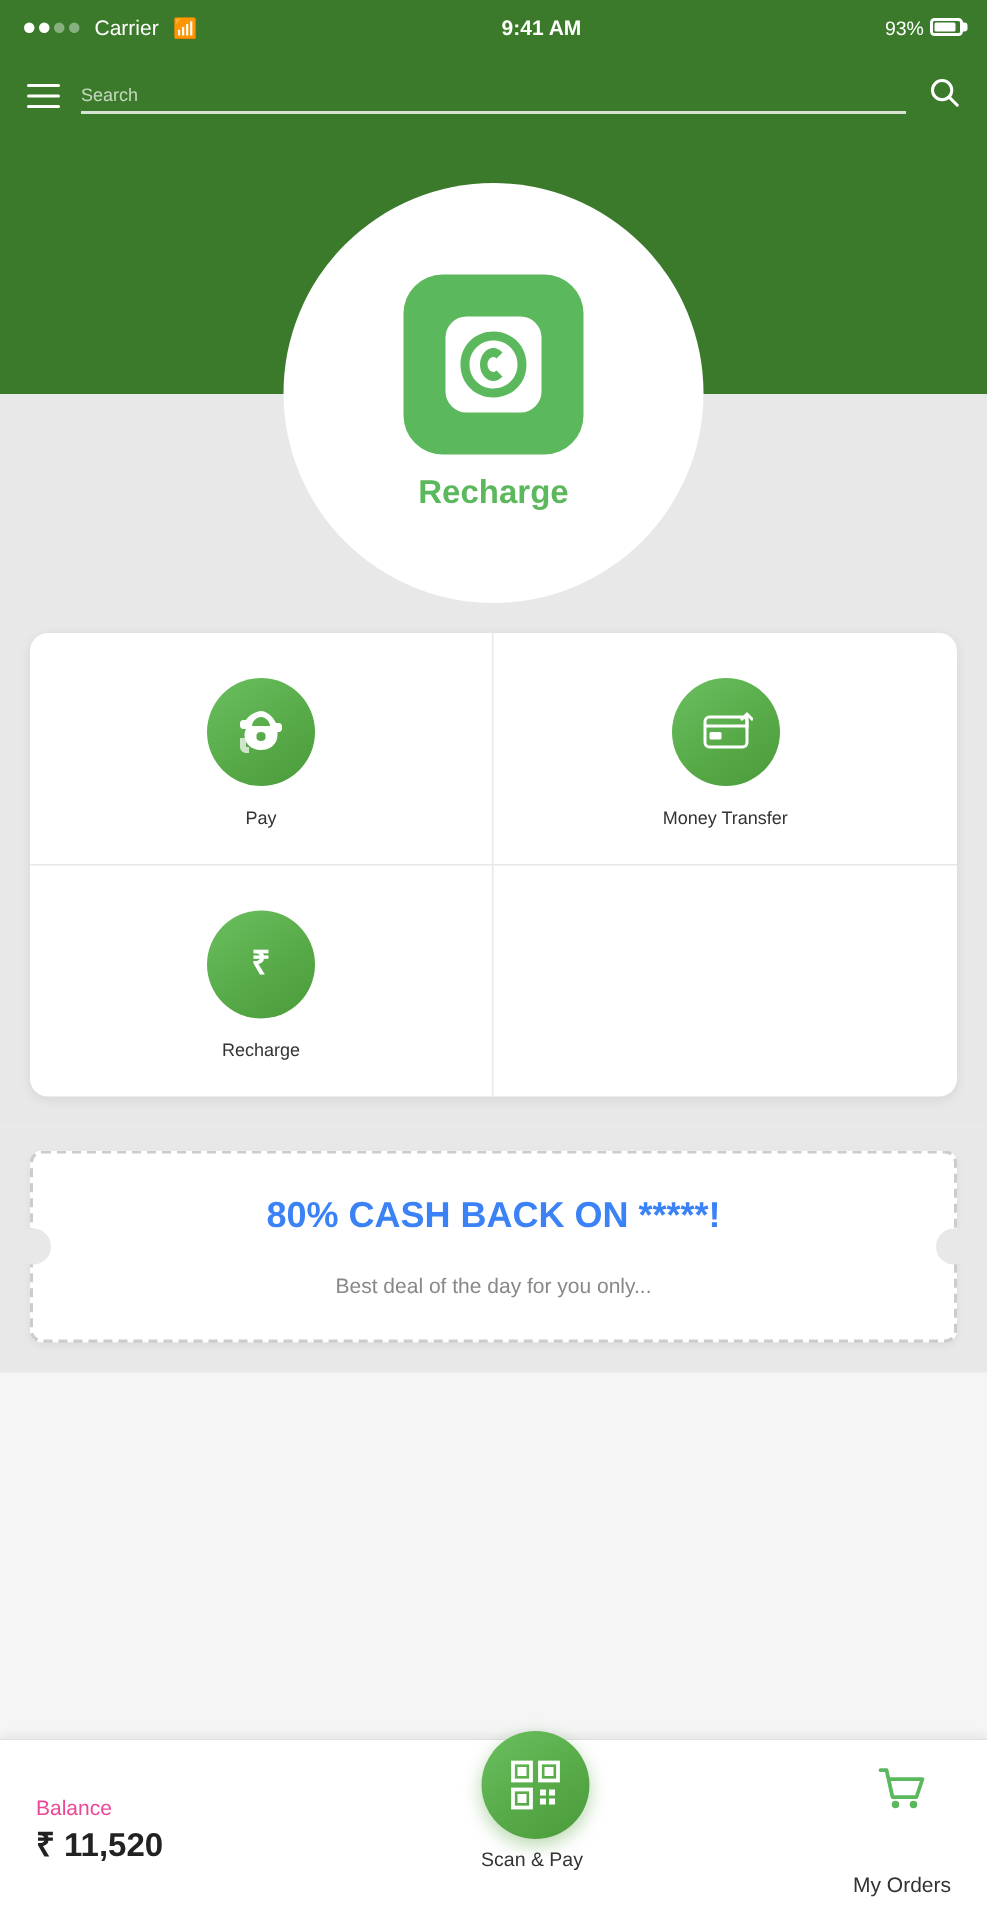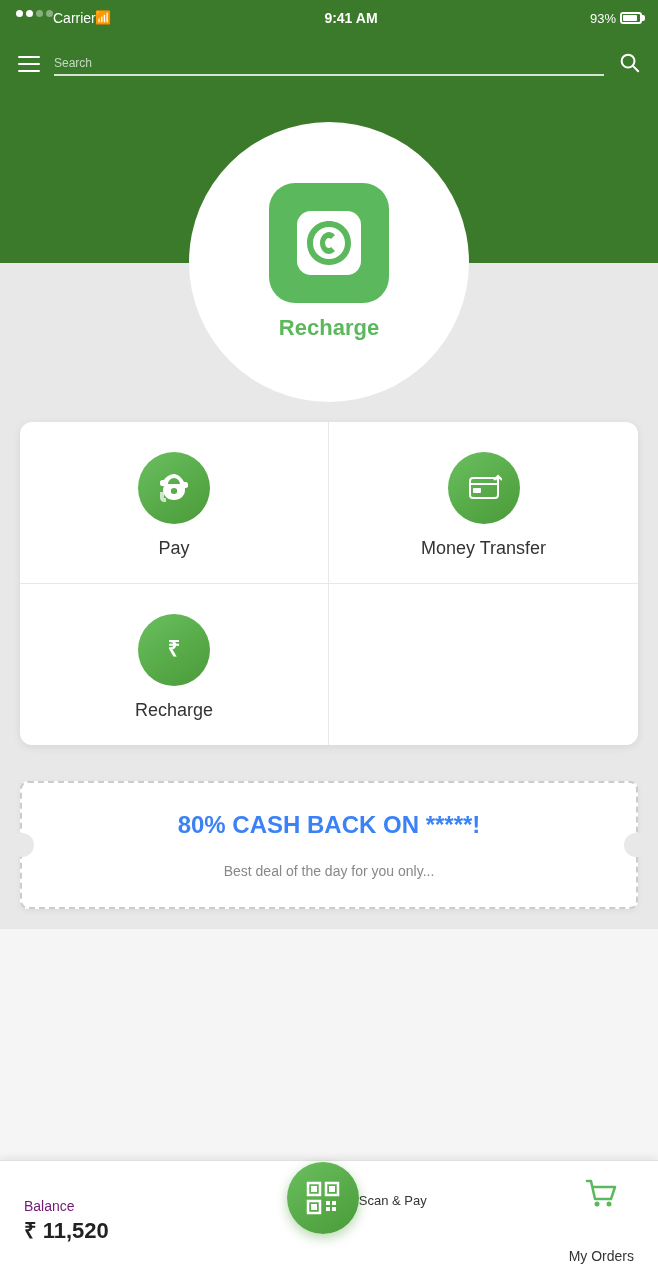--- a/index.html
+++ b/index.html
@@ -17,21 +17,21 @@
       background: #3a7a2a;
       color: white;
       display: flex;
       align-items: center;
       justify-content: space-between;
       padding: 6px 16px;
       height: 36px;
       font-size: 13px;
       font-weight: 500;
     }
-    .status-left { display: flex; align-items: flex-start; gap: 0; }
+    .status-left { display: flex; align-items: center; gap: 10px; }
     .status-center { font-size: 14px; font-weight: 600; }
     .status-right { display: flex; align-items: center; gap: 4px; }
     .signal-dots { display: flex; gap: 3px; }
     .dot { width: 7px; height: 7px; border-radius: 50%; }
     .dot.filled { background: white; }
     .dot.empty { background: rgba(255,255,255,0.4); }
     .wifi-icon { font-size: 14px; }
     .battery-rect {
       width: 22px; height: 12px;
       border: 2px solid white;
@@ -185,21 +185,21 @@
       align-items: center;
       justify-content: center;
       margin-bottom: 14px;
     }
     .action-icon-circle svg {
       width: 36px;
       height: 36px;
       fill: white;
     }
     .action-label {
-      font-size: 18px;
+      font-size: 12px;
       color: #333;
       font-weight: 400;
     }
 
     
     .promo-section {
       background: #e8e8e8;
       padding: 16px 20px 20px;
     }
     .promo-card {
@@ -244,31 +244,30 @@
       left: 0;
       width: 658px;
       box-shadow: 0 -2px 8px rgba(0,0,0,0.08);
     }
     .balance-section {
       display: flex;
       flex-direction: column;
     }
     .balance-label {
       font-size: 14px;
-      color: #701a75;
+      color: #ec4899;
     }
     .balance-amount {
       font-size: 22px;
       font-weight: 600;
       color: #222;
     }
     .scan-pay-btn {
       display: flex;
-      flex-direction: row;
-      align-items: center;
+      flex-direction: column;
       cursor: pointer;
       margin-top: -40px;
       margin-left: 36px;
     }
     .scan-circle {
       width: 72px;
       height: 72px;
       border-radius: 50%;
       background: linear-gradient(145deg, #6abf5e, #4a9a38);
       display: flex;

